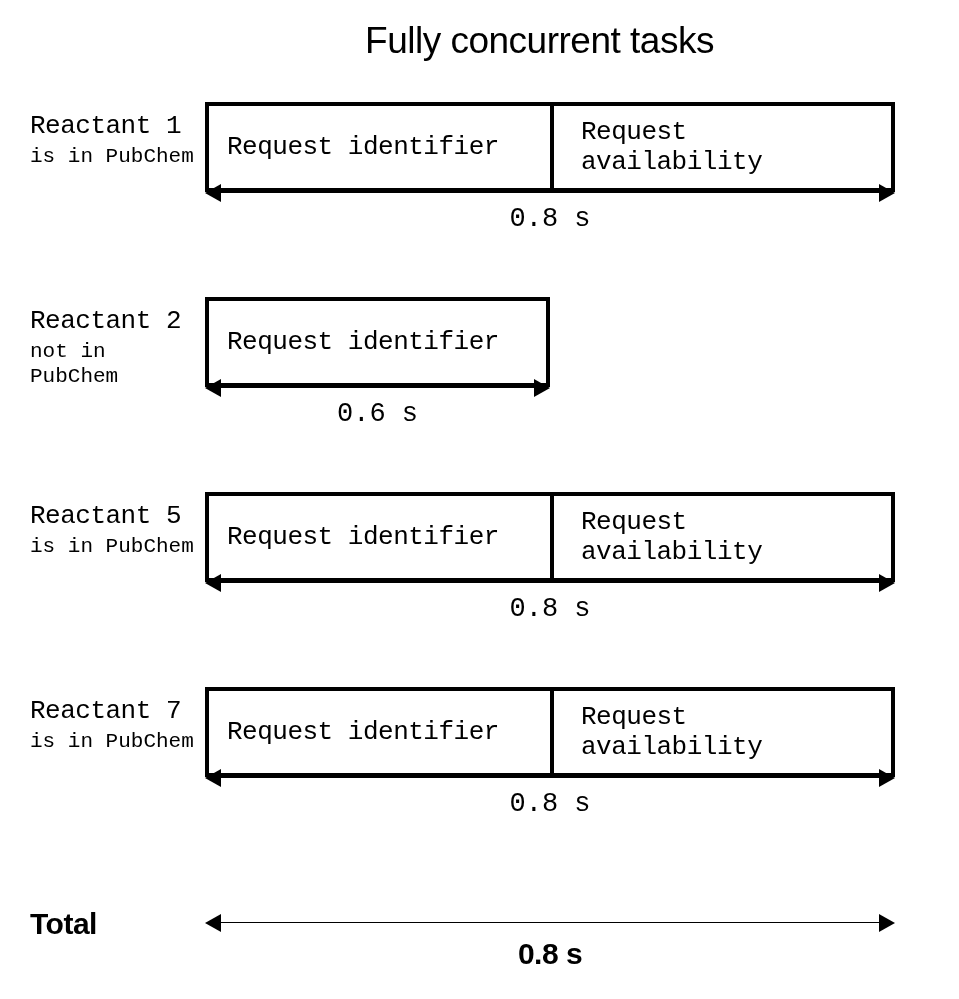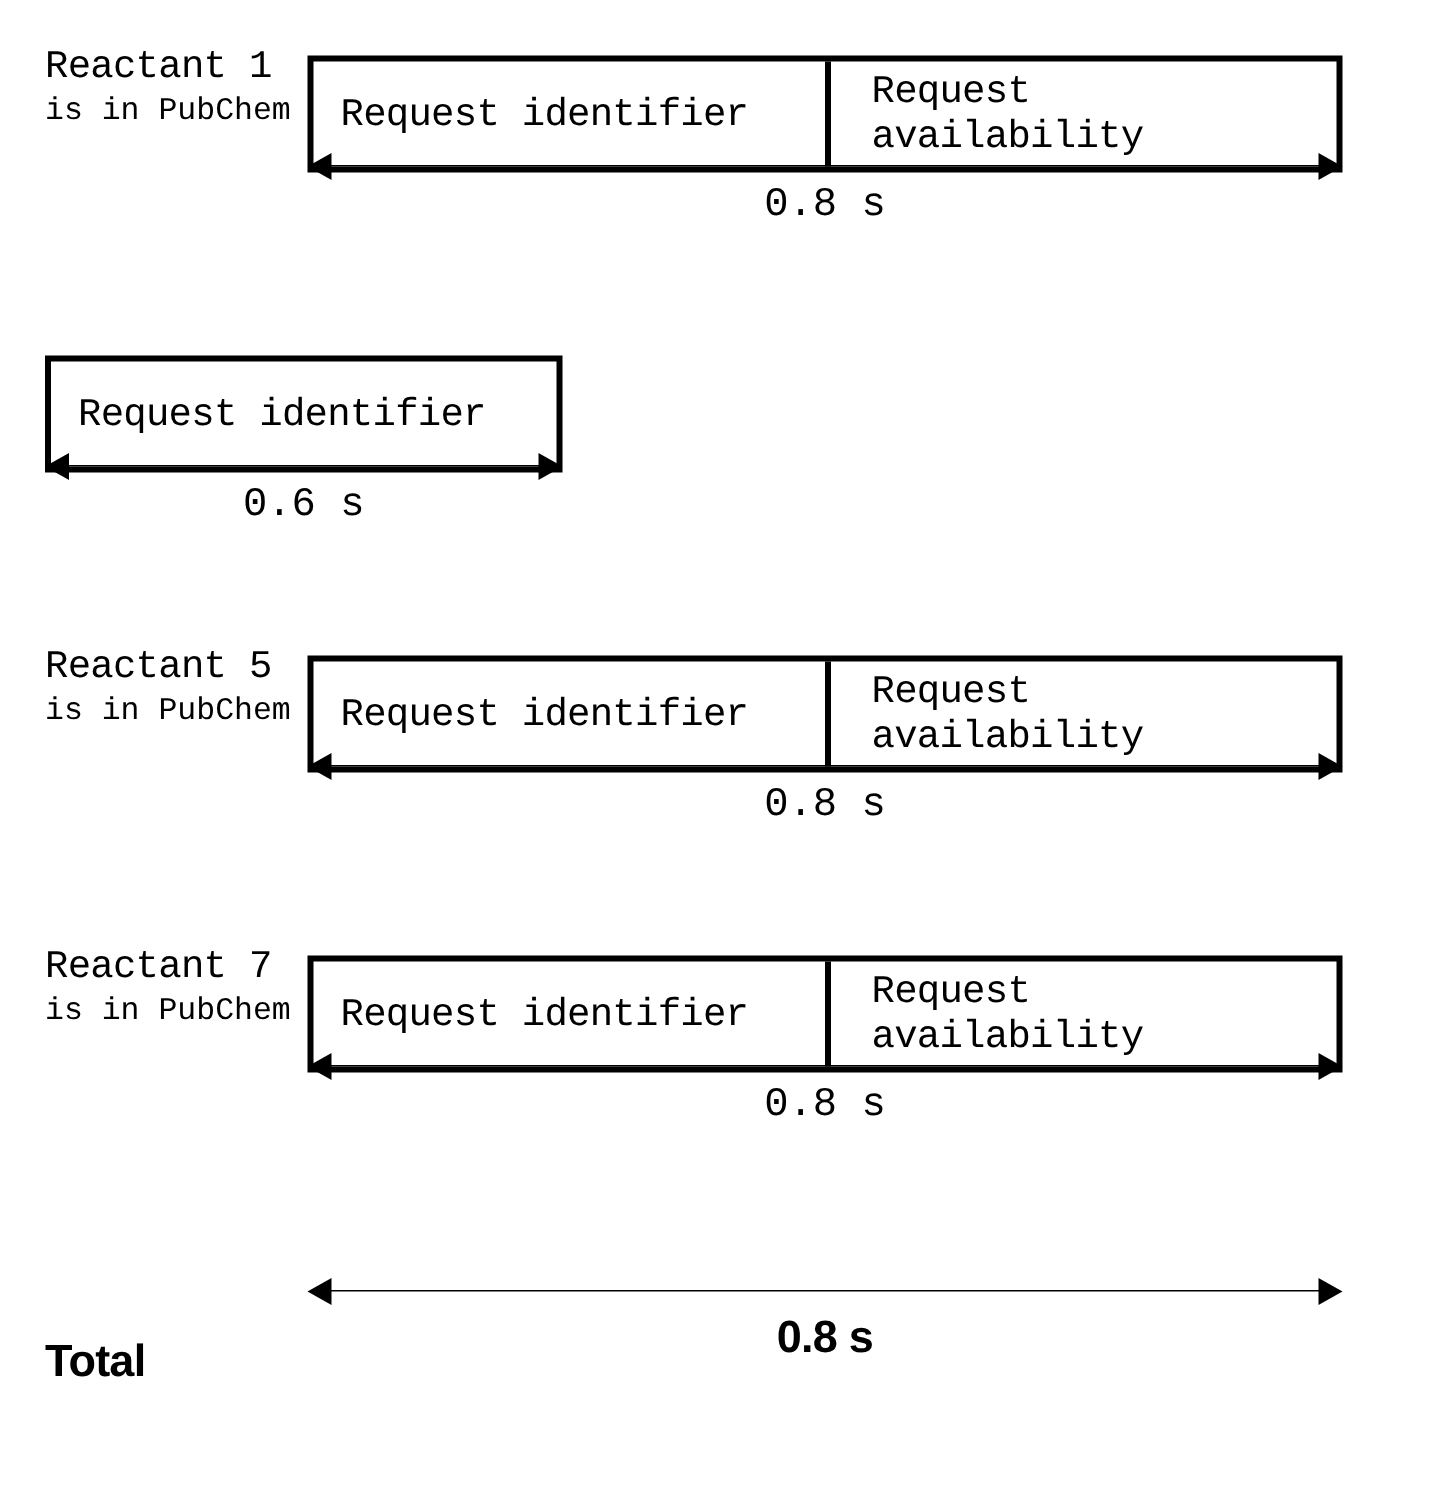--- a/index.html
+++ b/index.html
@@ -47,24 +47,23 @@
     margin-top: 2px;
   }
   .lane-col {
     position: relative;
     flex: 0 0 690px;
     width: 690px;
     padding-bottom: 70px; 
   }
   .bar {
     display: flex;
-    height: 78px;
+    height: 90px;
     border: 4px solid #000;
     box-sizing: border-box;
-    margin-top: 17px;
   }
   .bar.half {
     width: 50%;
   }
   .seg {
     flex: 1 1 50%;
     display: flex;
     align-items: center;
     padding: 0 18px;
     font-size: 26px;
@@ -115,21 +114,21 @@
     font-weight: 400;
     left: 0;
     text-align: center;
   }
   .duration.full { width: 100%; }
   .duration.half { width: 50%;  }
 
   
   .total-row {
     display: flex;
-    align-items: flex-end;
+    align-items: flex-start;
     margin-top: 25px;
   }
   .total-label {
     width: 175px;
     flex: 0 0 175px;
     font-size: 30px;
     font-weight: 900;
     letter-spacing: -0.5px;
   }
   .total-lane {
@@ -153,20 +152,21 @@
   }
 
   .rows-stack { display: flex; flex-direction: column; font-family: Liberation Mono, monospace; }
   .rows-stack .row { margin-bottom: 35px; }
 </style>
 </head>
 <body>
 
 <div class="page">
 
+  <h1 class="title">Fully concurrent tasks</h1>
 
   <div class="rows-stack">
 
     <div class="row">
       <div class="label-col">
         <div class="label-main">Reactant 1</div>
         <div class="label-sub">is in PubChem</div>
       </div>
       <div class="lane-col">
         <div class="bar">
@@ -176,20 +176,24 @@
         <div class="arrow-wrap full">
           <div class="arrow-head left"></div>
           <div class="arrow-line"></div>
           <div class="arrow-head right"></div>
         </div>
         <div class="duration full">0.8 s</div>
       </div>
     </div>
 
     <div class="row">
+      <div class="label-col">
+        <div class="label-main">Reactant 2</div>
+        <div class="label-sub">not in PubChem</div>
+      </div>
       <div class="lane-col">
         <div class="bar half">
           <div class="seg">Request identifier</div>
         </div>
         <div class="arrow-wrap half">
           <div class="arrow-head left"></div>
           <div class="arrow-line"></div>
           <div class="arrow-head right"></div>
         </div>
         <div class="duration half">0.6 s</div>

